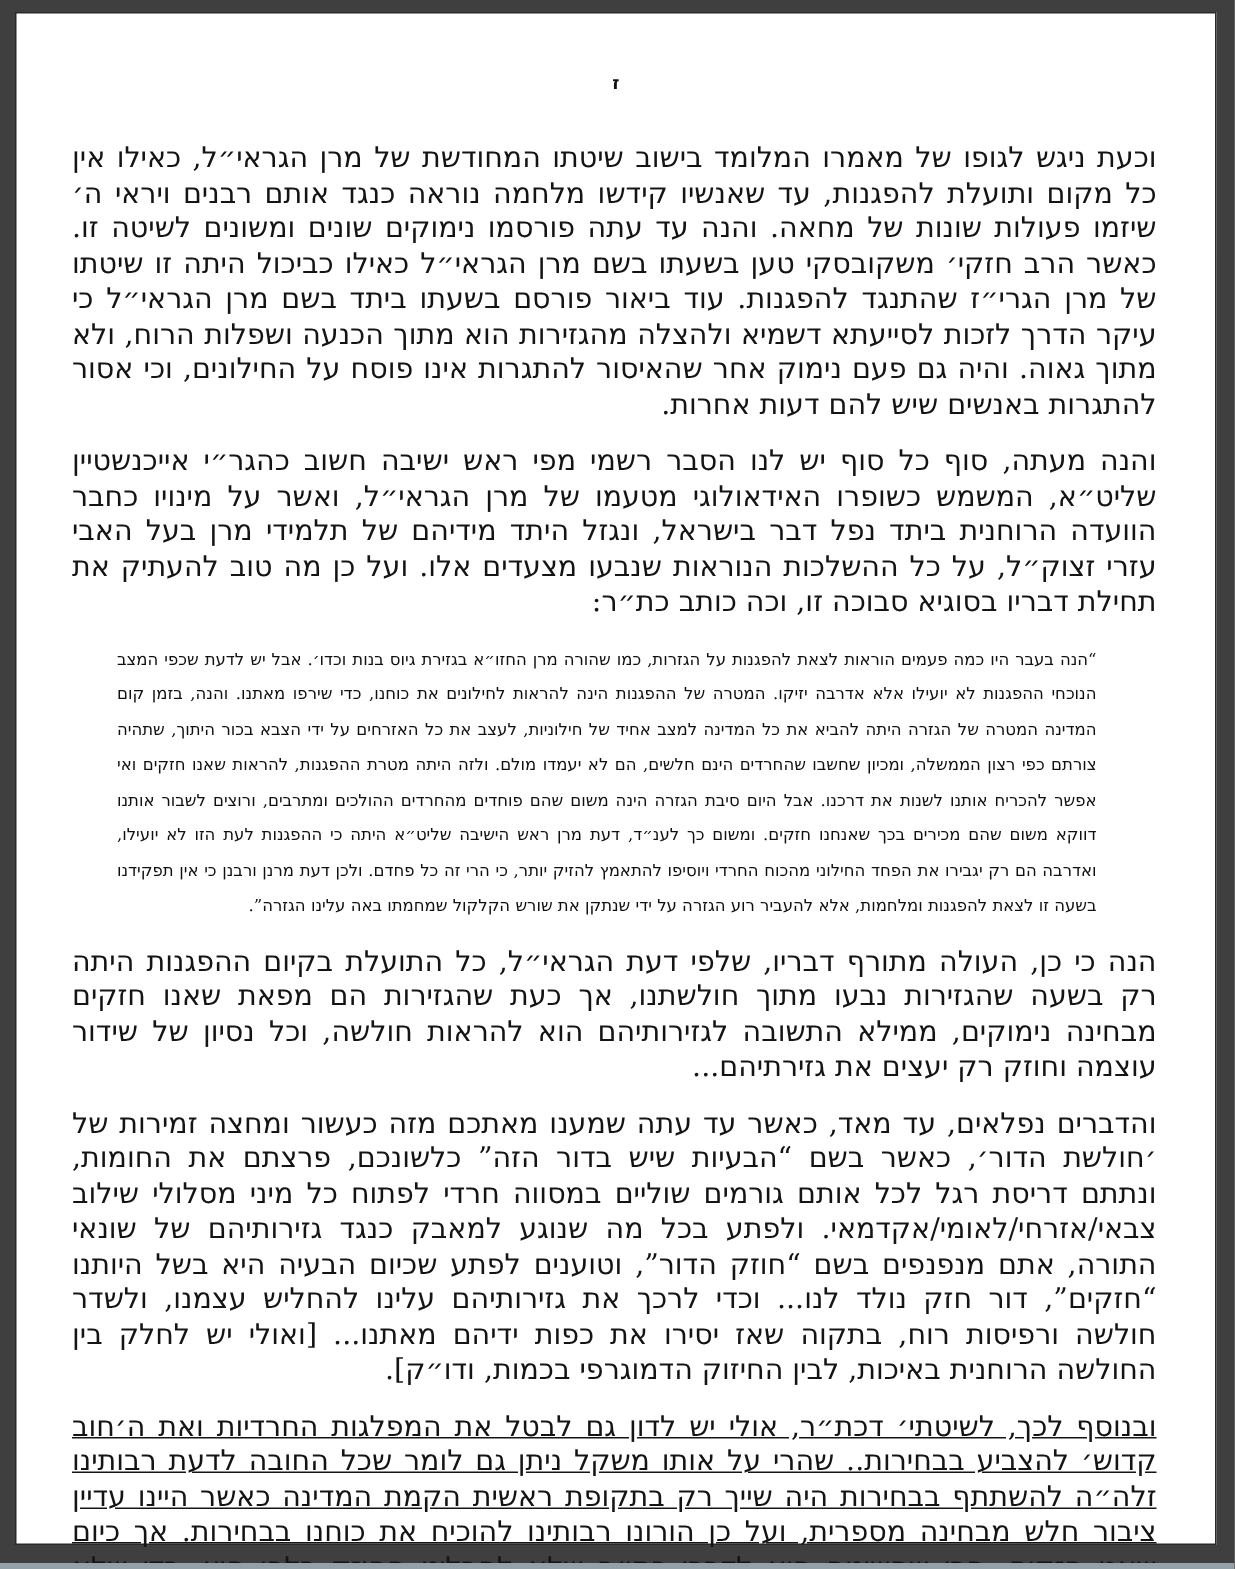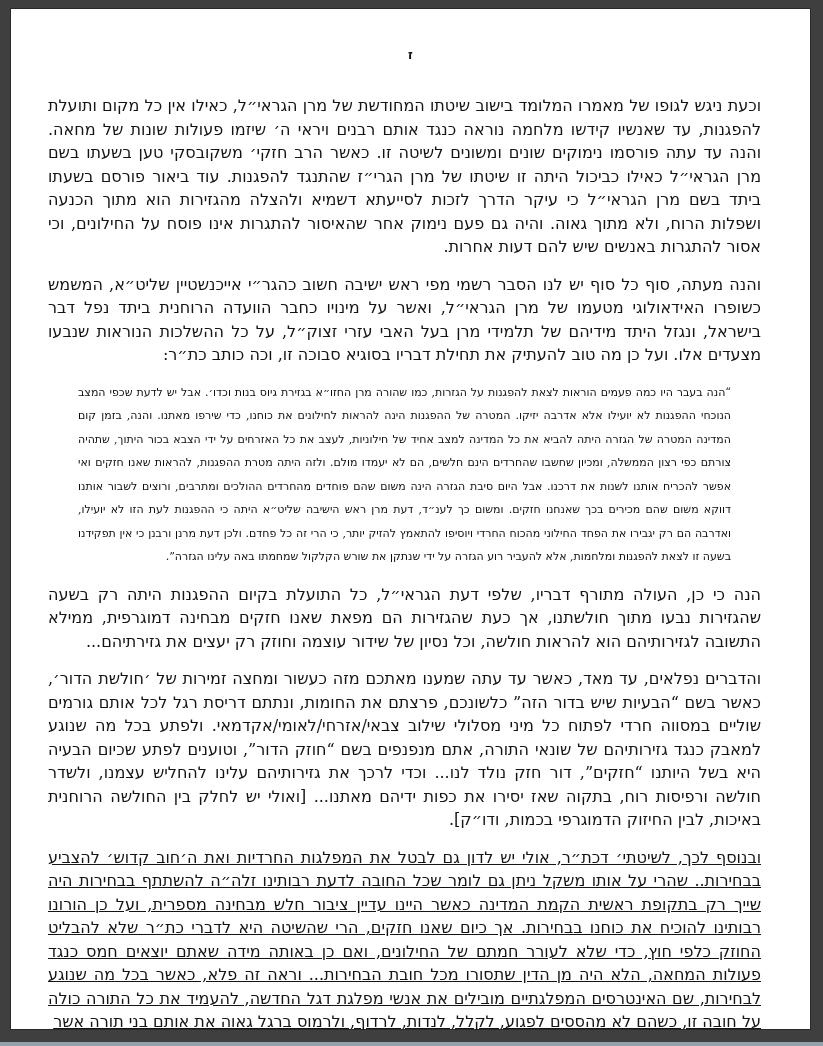--- a/index.html
+++ b/index.html
@@ -39,22 +39,22 @@
     padding: 40px 38px 30px 38px;
   }
   .page-number {
     text-align: center;
     font-size: 12px;
     font-weight: bold;
     margin-bottom: 32px;
     color: #111111;
   }
   .body-text p {
-    margin: 0 12px 14px 0;
-    font-size: 16px;
+    margin: 0 2px 14px 0;
+    font-size: 19px;
     line-height: 23.5px;
     text-align: justify;
     text-justify: inter-word;
   }
   .body-text blockquote {
     margin: 0 42px 14px 30px;
     font-size: 11px;
     line-height: 23.5px;
     text-align: justify;
     text-justify: inter-word;
@@ -66,19 +66,19 @@
 </head>
 <body>
 
 <div class="viewer-frame">
   <div class="doc-page">
     <div class="page-number">ז</div>
     <div class="body-text">
       <p>וכעת ניגש לגופו של מאמרו המלומד בישוב שיטתו המחודשת של מרן הגראי״ל, כאילו אין כל מקום ותועלת להפגנות, עד שאנשיו קידשו מלחמה נוראה כנגד אותם רבנים ויראי ה׳ שיזמו פעולות שונות של מחאה. והנה עד עתה פורסמו נימוקים שונים ומשונים לשיטה זו. כאשר הרב חזקי׳ משקובסקי טען בשעתו בשם מרן הגראי״ל כאילו כביכול היתה זו שיטתו של מרן הגרי״ז שהתנגד להפגנות. עוד ביאור פורסם בשעתו ביתד בשם מרן הגראי״ל כי עיקר הדרך לזכות לסייעתא דשמיא ולהצלה מהגזירות הוא מתוך הכנעה ושפלות הרוח, ולא מתוך גאוה. והיה גם פעם נימוק אחר שהאיסור להתגרות אינו פוסח על החילונים, וכי אסור להתגרות באנשים שיש להם דעות אחרות.</p>
       <p>והנה מעתה, סוף כל סוף יש לנו הסבר רשמי מפי ראש ישיבה חשוב כהגר״י אייכנשטיין שליט״א, המשמש כשופרו האידאולוגי מטעמו של מרן הגראי״ל, ואשר על מינויו כחבר הוועדה הרוחנית ביתד נפל דבר בישראל, ונגזל היתד מידיהם של תלמידי מרן בעל האבי עזרי זצוק״ל, על כל ההשלכות הנוראות שנבעו מצעדים אלו. ועל כן מה טוב להעתיק את תחילת דבריו בסוגיא סבוכה זו, וכה כותב כת״ר:</p>
       <blockquote>“הנה בעבר היו כמה פעמים הוראות לצאת להפגנות על הגזרות, כמו שהורה מרן החזו״א בגזירת גיוס בנות וכדו׳. אבל יש לדעת שכפי המצב הנוכחי ההפגנות לא יועילו אלא אדרבה יזיקו. המטרה של ההפגנות הינה להראות לחילונים את כוחנו, כדי שירפו מאתנו. והנה, בזמן קום המדינה המטרה של הגזרה היתה להביא את כל המדינה למצב אחיד של חילוניות, לעצב את כל האזרחים על ידי הצבא בכור היתוך, שתהיה צורתם כפי רצון הממשלה, ומכיון שחשבו שהחרדים הינם חלשים, הם לא יעמדו מולם. ולזה היתה מטרת ההפגנות, להראות שאנו חזקים ואי אפשר להכריח אותנו לשנות את דרכנו. אבל היום סיבת הגזרה הינה משום שהם פוחדים מהחרדים ההולכים ומתרבים, ורוצים לשבור אותנו דווקא משום שהם מכירים בכך שאנחנו חזקים. ומשום כך לענ״ד, דעת מרן ראש הישיבה שליט״א היתה כי ההפגנות לעת הזו לא יועילו, ואדרבה הם רק יגבירו את הפחד החילוני מהכוח החרדי ויוסיפו להתאמץ להזיק יותר, כי הרי זה כל פחדם. ולכן דעת מרנן ורבנן כי אין תפקידנו בשעה זו לצאת להפגנות ומלחמות, אלא להעביר רוע הגזרה על ידי שנתקן את שורש הקלקול שמחמתו באה עלינו הגזרה”.</blockquote>
-      <p>הנה כי כן, העולה מתורף דבריו, שלפי דעת הגראי״ל, כל התועלת בקיום ההפגנות היתה רק בשעה שהגזירות נבעו מתוך חולשתנו, אך כעת שהגזירות הם מפאת שאנו חזקים מבחינה דמוגרפית, ממילא התשובה לגזירותיהם הוא להראות חולשה, וכל נסיון של שידור עוצמה וחוזק רק יעצים את גזירתיהם...</p>
+      <p>הנה כי כן, העולה מתורף דבריו, שלפי דעת הגראי״ל, כל התועלת בקיום ההפגנות היתה רק בשעה שהגזירות נבעו מתוך חולשתנו, אך כעת שהגזירות הם מפאת שאנו חזקים מבחינה נימוקים, ממילא התשובה לגזירותיהם הוא להראות חולשה, וכל נסיון של שידור עוצמה וחוזק רק יעצים את גזירתיהם...</p>
       <p>והדברים נפלאים, עד מאד, כאשר עד עתה שמענו מאתכם מזה כעשור ומחצה זמירות של ׳חולשת הדור׳, כאשר בשם “הבעיות שיש בדור הזה” כלשונכם, פרצתם את החומות, ונתתם דריסת רגל לכל אותם גורמים שוליים במסווה חרדי לפתוח כל מיני מסלולי שילוב צבאי/אזרחי/לאומי/אקדמאי. ולפתע בכל מה שנוגע למאבק כנגד גזירותיהם של שונאי התורה, אתם מנפנפים בשם “חוזק הדור”, וטוענים לפתע שכיום הבעיה היא בשל היותנו “חזקים”, דור חזק נולד לנו... וכדי לרכך את גזירותיהם עלינו להחליש עצמנו, ולשדר חולשה ורפיסות רוח, בתקוה שאז יסירו את כפות ידיהם מאתנו... [ואולי יש לחלק בין החולשה הרוחנית באיכות, לבין החיזוק הדמוגרפי בכמות, ודו״ק].</p>
       <p>ובנוסף לכך, לשיטתי׳ דכת״ר, אולי יש לדון גם לבטל את המפלגות החרדיות ואת ה׳חוב קדוש׳ להצביע בבחירות.. שהרי על אותו משקל ניתן גם לומר שכל החובה לדעת רבותינו זלה״ה להשתתף בבחירות היה שייך רק בתקופת ראשית הקמת המדינה כאשר היינו עדיין ציבור חלש מבחינה מספרית, ועל כן הורונו רבותינו להוכיח את כוחנו בבחירות. אך כיום שאנו חזקים, הרי שהשיטה היא לדברי כת״ר שלא להבליט החוזק כלפי חוץ, כדי שלא לעורר חמתם של החילונים, ואם כן באותה מידה שאתם יוצאים חמס כנגד פעולות המחאה, הלא היה מן הדין שתסורו מכל חובת הבחירות... וראה זה פלא, כאשר בכל מה שנוגע לבחירות, שם האינטרסים המפלגתיים מובילים את אנשי מפלגת דגל החדשה, להעמיד את כל התורה כולה על חובה זו, כשהם לא מהססים לפגוע, לקלל, לנדות, לרדוף, ולרמוס ברגל גאוה את אותם בני תורה אשר</p>
     </div>
   </div>
   <div class="bottom-edge"></div>
 </div>
 
 </body></html>

